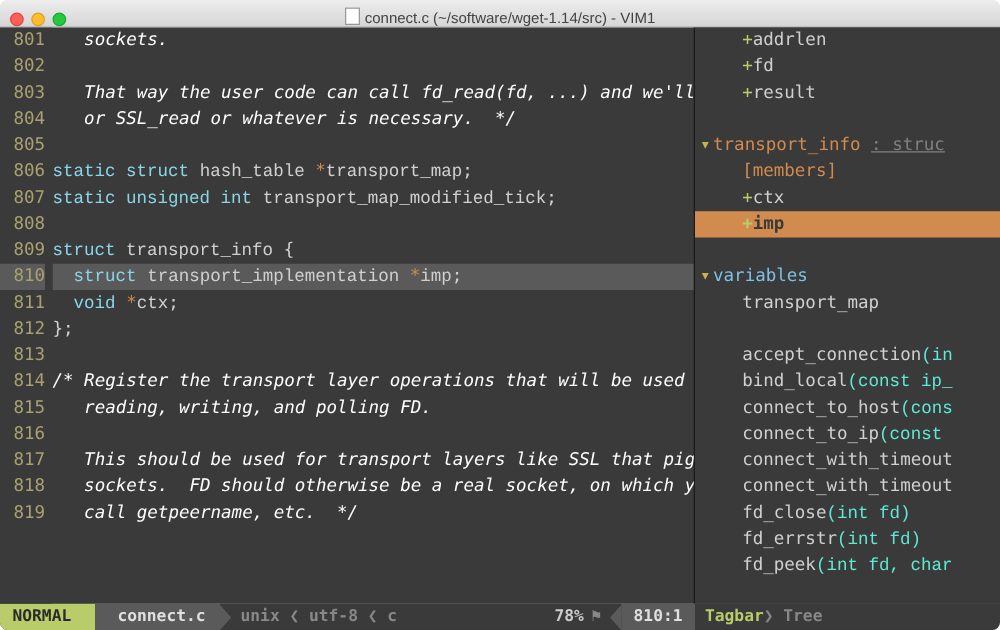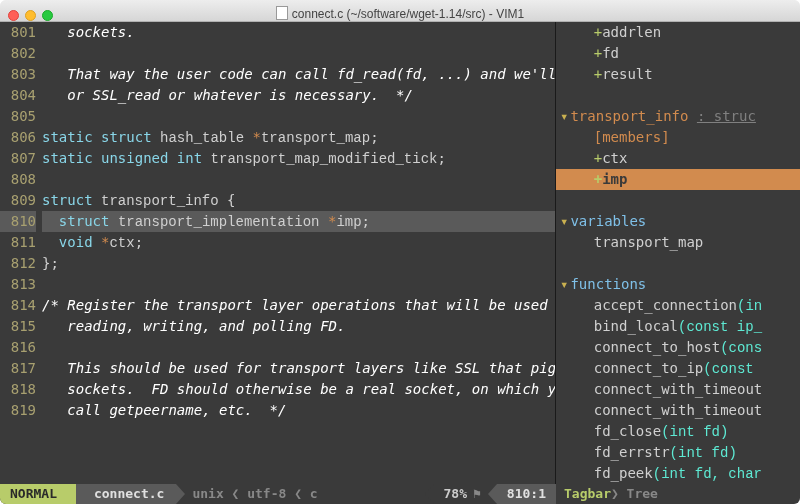--- a/index.html
+++ b/index.html
@@ -19,21 +19,21 @@
   .editor { flex: 1; display: flex; background: #3a3a3a; font-size: 14px; line-height: 21px; position: relative; }
   
   .main { flex: 1; display: flex; overflow: hidden; }
   .gutter { width: 42px; text-align: right; padding-right: 6px; color: #a8a070; background: #3a3a3a; }
   .code { flex: 1; color: #d0d0d0; white-space: pre; overflow: hidden; position: relative; }
   
   .ln { height: 21px; }
   .ln.hl { background: #5a5a5a; }
   .gutter .ln.hl { background: #5a5a5a; text-align: right; }
   
-  .kw { color: #89d6e8; } 
+  .kw { color: #89d6e8; font-family: Liberation Mono, monospace; } 
   .id { color: #d0d0d0; font-family: Liberation Mono, monospace; }
   .cm { color: #ffffff; font-style: italic; }
   .op { color: #d28b4e; }
   
   .vsplit { width: 1px; background: #1a1a1a; }
   
   .tagbar { width: 244px; background: #3a3a3a; color: #d0d0d0; overflow: hidden; position: relative; }
   .tagbar .row { height: 21px; padding-left: 4px; white-space: nowrap; }
   .tagbar .row.sel { background: #d28b4e; color: #3a3a3a; font-weight: bold; }
   .fold { color: #c9b050; }
@@ -109,21 +109,20 @@
         <div class="row">&nbsp;&nbsp;&nbsp;&nbsp;<span class="plus">+</span>result</div>
         <div class="row"></div>
         <div class="row"><span class="fold open"></span><span class="member">transport_info</span> <span class="dimtxt">: struc</span></div>
         <div class="row">&nbsp;&nbsp;&nbsp;&nbsp;<span class="member">[members]</span></div>
         <div class="row">&nbsp;&nbsp;&nbsp;&nbsp;<span class="plus">+</span>ctx</div>
         <div class="row sel">&nbsp;&nbsp;&nbsp;&nbsp;<span class="plus">+</span>imp</div>
         <div class="row"></div>
         <div class="row"><span class="fold open"></span><span class="section">variables</span></div>
         <div class="row">&nbsp;&nbsp;&nbsp;&nbsp;transport_map</div>
         <div class="row"></div>
-        <div class="row"><span class="fold open"></span><span class="section">functions</span></div>
         <div class="row">&nbsp;&nbsp;&nbsp;&nbsp;<span class="funcname">accept_connection</span><span class="funcsig">(in</span></div>
         <div class="row">&nbsp;&nbsp;&nbsp;&nbsp;<span class="funcname">bind_local</span><span class="funcsig">(const ip_</span></div>
         <div class="row">&nbsp;&nbsp;&nbsp;&nbsp;<span class="funcname">connect_to_host</span><span class="funcsig">(cons</span></div>
         <div class="row">&nbsp;&nbsp;&nbsp;&nbsp;<span class="funcname">connect_to_ip</span><span class="funcsig">(const</span></div>
         <div class="row">&nbsp;&nbsp;&nbsp;&nbsp;<span class="funcname">connect_with_timeout</span><span class="funcsig"></span></div>
         <div class="row">&nbsp;&nbsp;&nbsp;&nbsp;<span class="funcname">connect_with_timeout</span><span class="funcsig"></span></div>
         <div class="row">&nbsp;&nbsp;&nbsp;&nbsp;<span class="funcname">fd_close</span><span class="funcsig">(int fd)</span></div>
         <div class="row">&nbsp;&nbsp;&nbsp;&nbsp;<span class="funcname">fd_errstr</span><span class="funcsig">(int fd)</span></div>
         <div class="row">&nbsp;&nbsp;&nbsp;&nbsp;<span class="funcname">fd_peek</span><span class="funcsig">(int fd, char</span></div>
       </div>

